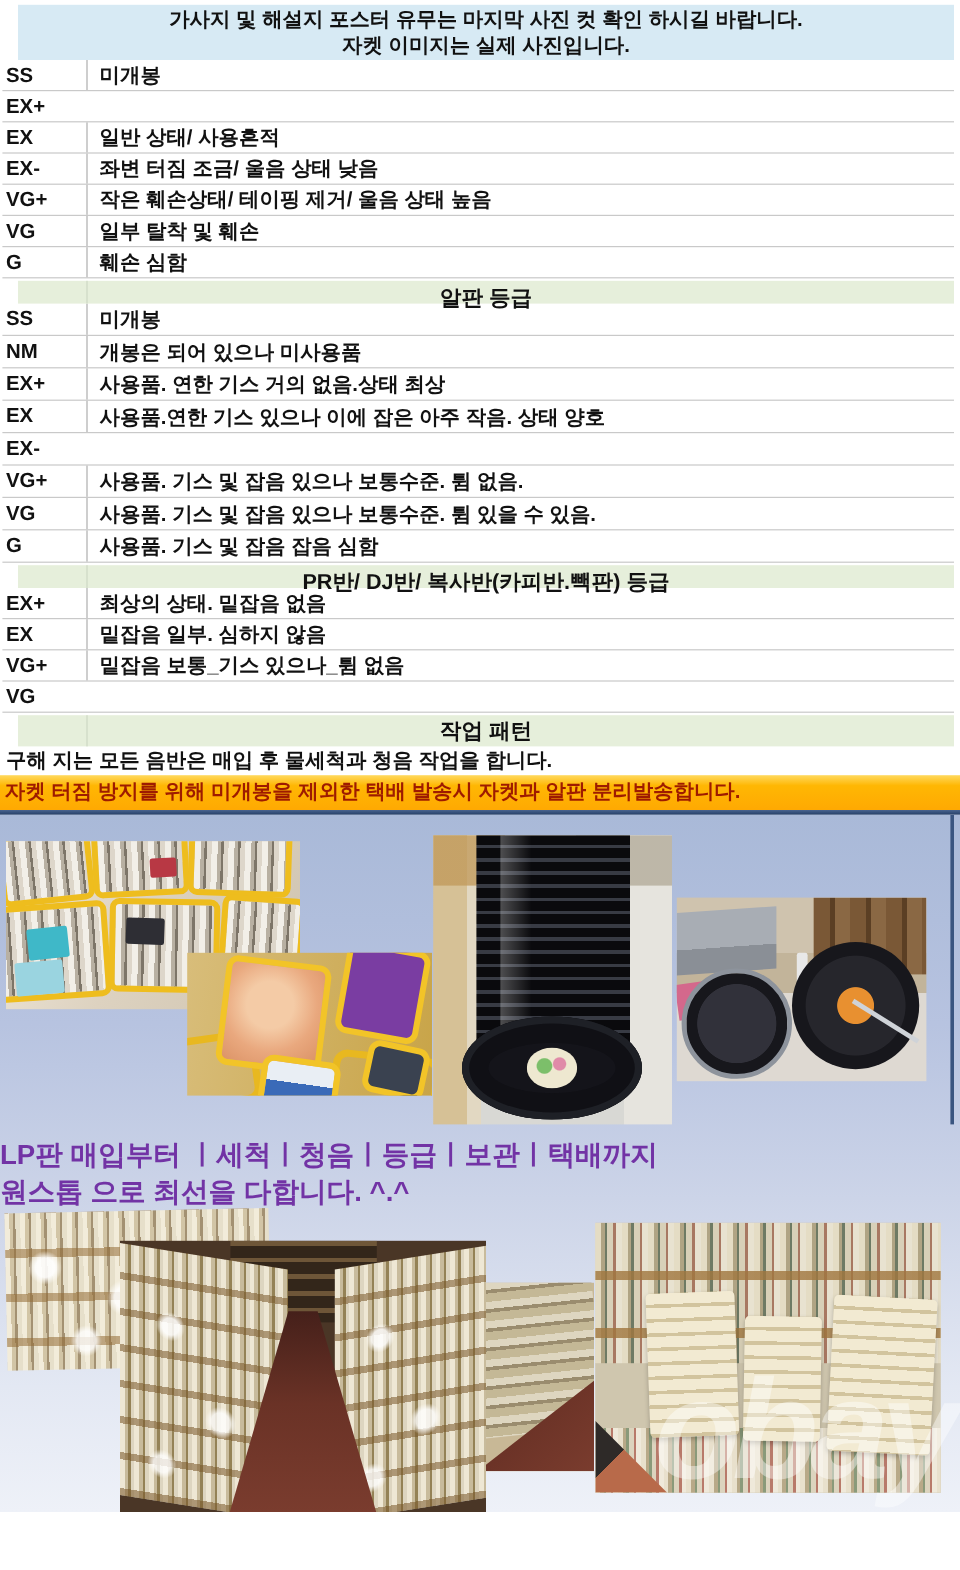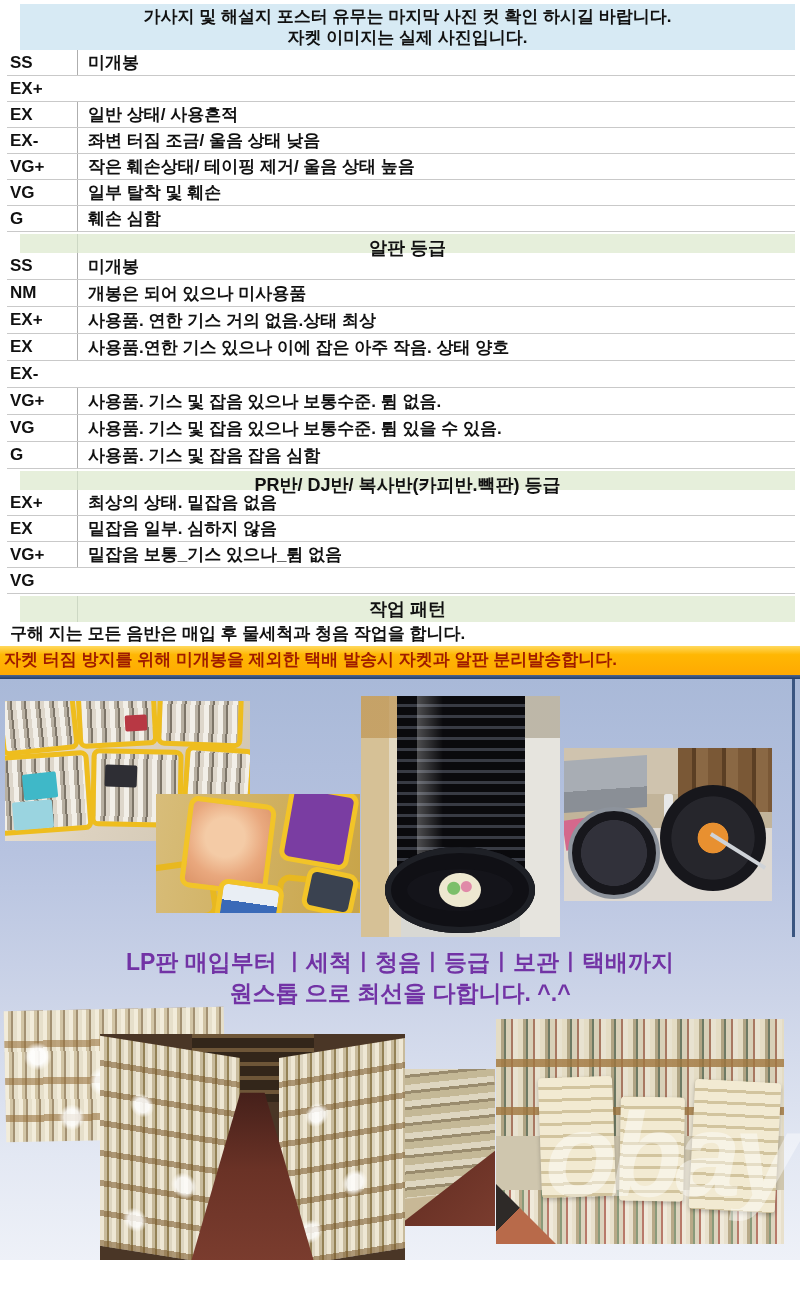--- a/index.html
+++ b/index.html
@@ -1,21 +1,21 @@
 <!DOCTYPE html>
 <html><head>
 <meta charset="utf-8">
 <style>
   * { margin:0; padding:0; box-sizing:border-box; }
   html,body { background:#ffffff; }
   body { font-family:"Liberation Sans","DejaVu Sans",sans-serif; color:#111; }
   .page { position:relative; width:800px; height:1308px; background:#fff; overflow:hidden; }
 
   
-  .tables { padding:4px 5px 0 7px; }
+  .tables { padding:4px 5px 0 2px; }
   .hdr-blue {
     margin-left:13px; height:46px; background:#d7eaf4;
     display:flex; flex-direction:column; justify-content:center;
     text-align:center; font-weight:bold; font-size:17px; line-height:21px;
   }
   .band {
     position:relative; margin-left:13px; margin-top:2px; height:19px; line-height:28px;
     background:#e6efdb; text-align:center; font-weight:bold; font-size:18px;
   }
   .band::before { content:""; position:absolute; left:57px; top:0; bottom:0; width:1px; background:#cdd8c4; }
@@ -138,23 +138,23 @@
           repeating-linear-gradient(90deg,#e4dcc4 0 5px,#b0a484 5px 8px,#6e7a64 8px 10px,#d8d0b8 10px 15px,#a87862 15px 17px,#e8e2d0 17px 22px); }
   .recrow { position:absolute; left:0; bottom:0; width:100%; height:24%;
         background:repeating-linear-gradient(90deg,#e8e0cc 0 4px,#b8a988 4px 7px,#8a9a7a 7px 9px,#dcd4be 9px 13px,#b87a6a 13px 15px,#efe9da 15px 19px); }
   .bstack { position:absolute; border-radius:4px; box-shadow:0 2px 4px rgba(0,0,0,.25);
         background:repeating-linear-gradient(180deg,#f2ead2 0 9px,#d2c49e 9px 12px); }
   .floor8 { position:absolute; left:0; bottom:0; width:60px; height:60px;
         clip-path:polygon(0 0,100% 100%,0 100%);
         background:linear-gradient(135deg,#2e2a28 0 40%,#b86a4a 40% 100%); }
 
   
-  .promo { position:absolute; left:0; top:268px; width:100%; text-align:center; z-index:5;
+  .promo { position:absolute; left:0; top:268px; width:100%; text-align:left; z-index:5;
         color:#7233a5; font-weight:bold; font-size:23px; line-height:31px; }
-  .wm { position:absolute; left:545px; top:408px; z-index:6; font-weight:bold; font-style:italic;
+  .wm { position:absolute; left:545px; top:445px; z-index:6; font-weight:bold; font-style:italic;
         font-size:118px; letter-spacing:-7px; color:rgba(255,255,255,.42); white-space:nowrap; }
 </style>
 </head>
 <body>
 
 <div class="page">
 
   <div class="tables">
 
     <div class="hdr-blue">

